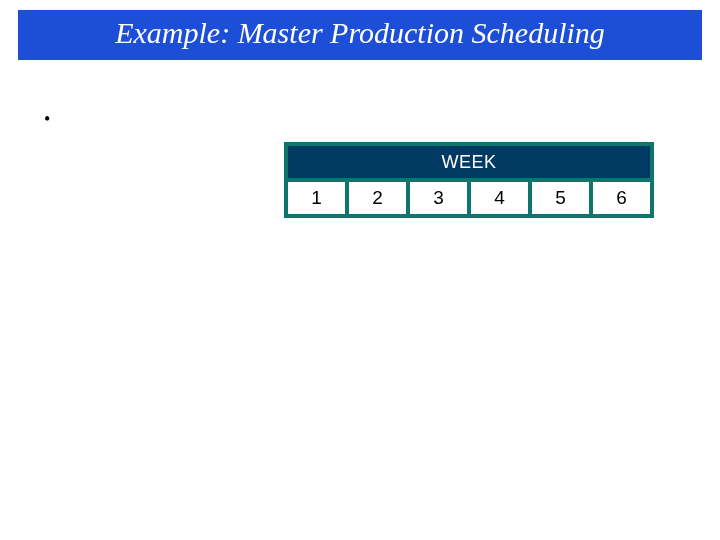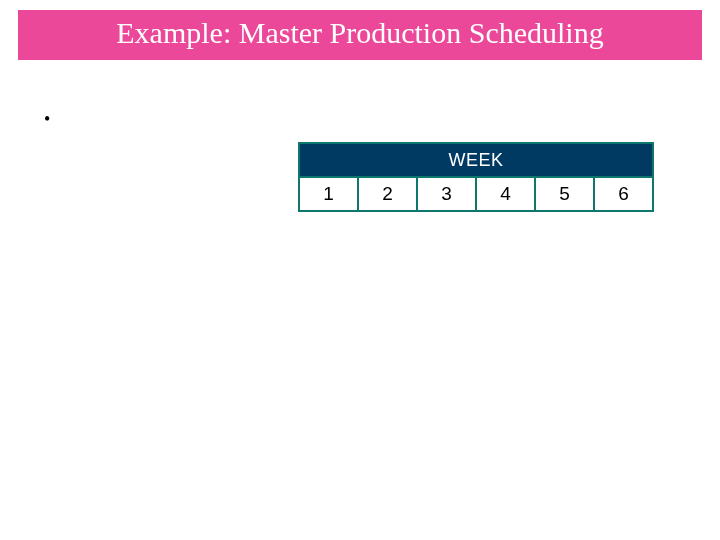--- a/index.html
+++ b/index.html
@@ -11,24 +11,25 @@
     font-family: "Times New Roman", Times, serif;
     color: #000;
   }
   .slide {
     width: 720px;
     height: 540px;
     position: relative;
     box-sizing: border-box;
   }
   .title-bar {
-    background: #ec4899;
+    background: #1d4ed8;
     margin: 10px 18px 0 18px;
     padding: 6px 0 10px 0;
     text-align: center;
+    font-style: italic;
   }
   .title-bar span {
     color: #ffffff;
     font-size: 30px;
   }
   .body {
     padding: 50px 44px 0 44px;
   }
   .bullet-row {
     display: flex;
@@ -43,21 +44,21 @@
   }
   .table-wrap {
     margin-left: 50px;
     width: 560px;
   }
   table {
     border-collapse: collapse;
     width: 100%;
   }
   td, th {
-    border: 2px solid #0f766e;
+    border: 4px solid #0f766e;
     text-align: center;
     vertical-align: middle;
     height: 30px;
     font-size: 18px;
     font-family: Arial, Helvetica, sans-serif;
   }
   .rowlabel {
     width: 230px;
     text-align: center;
     font-family: Arial, Helvetica, sans-serif;

